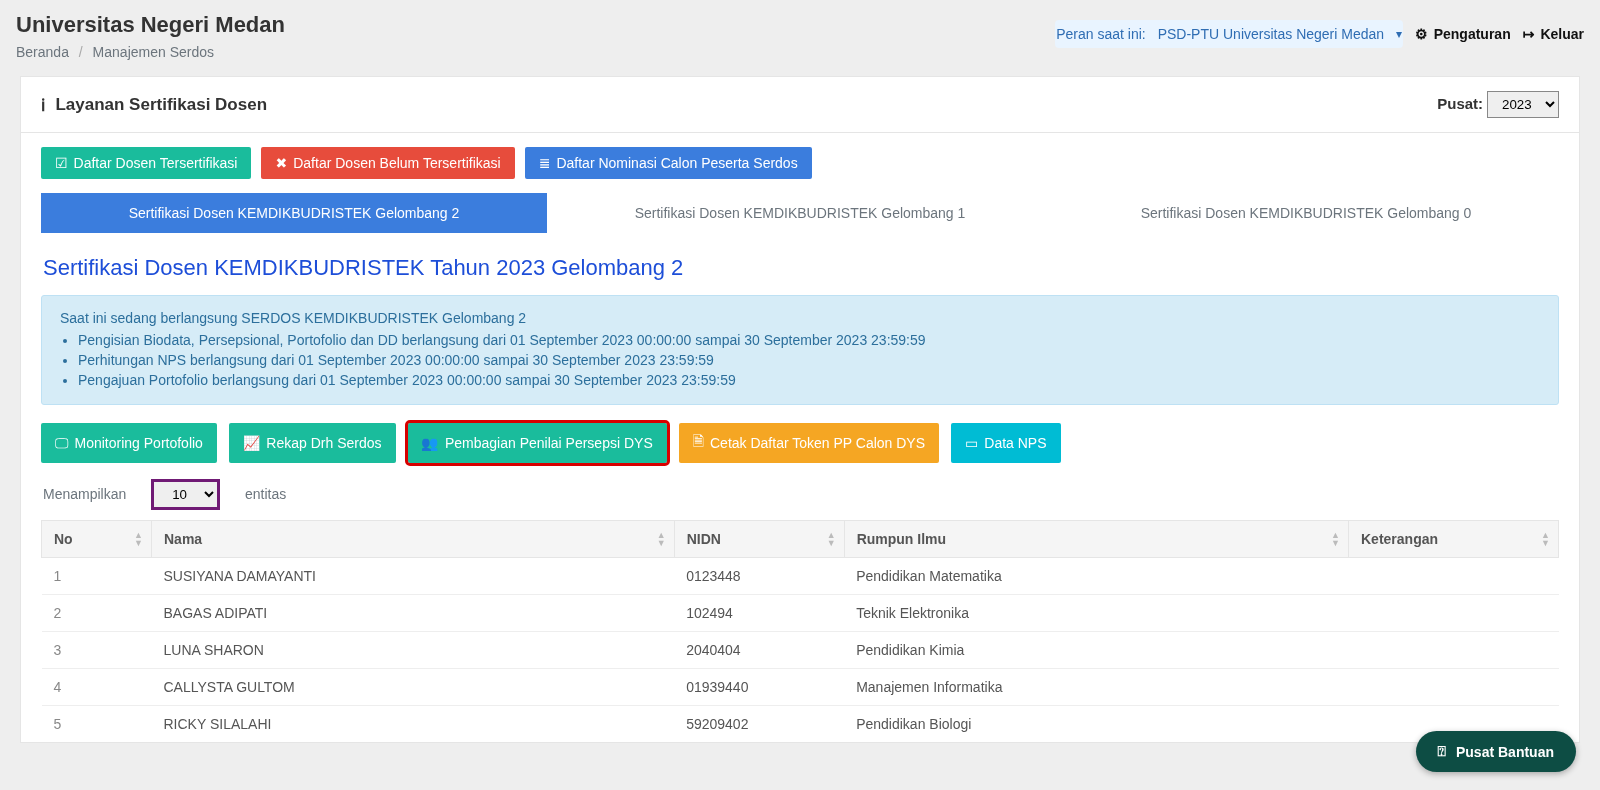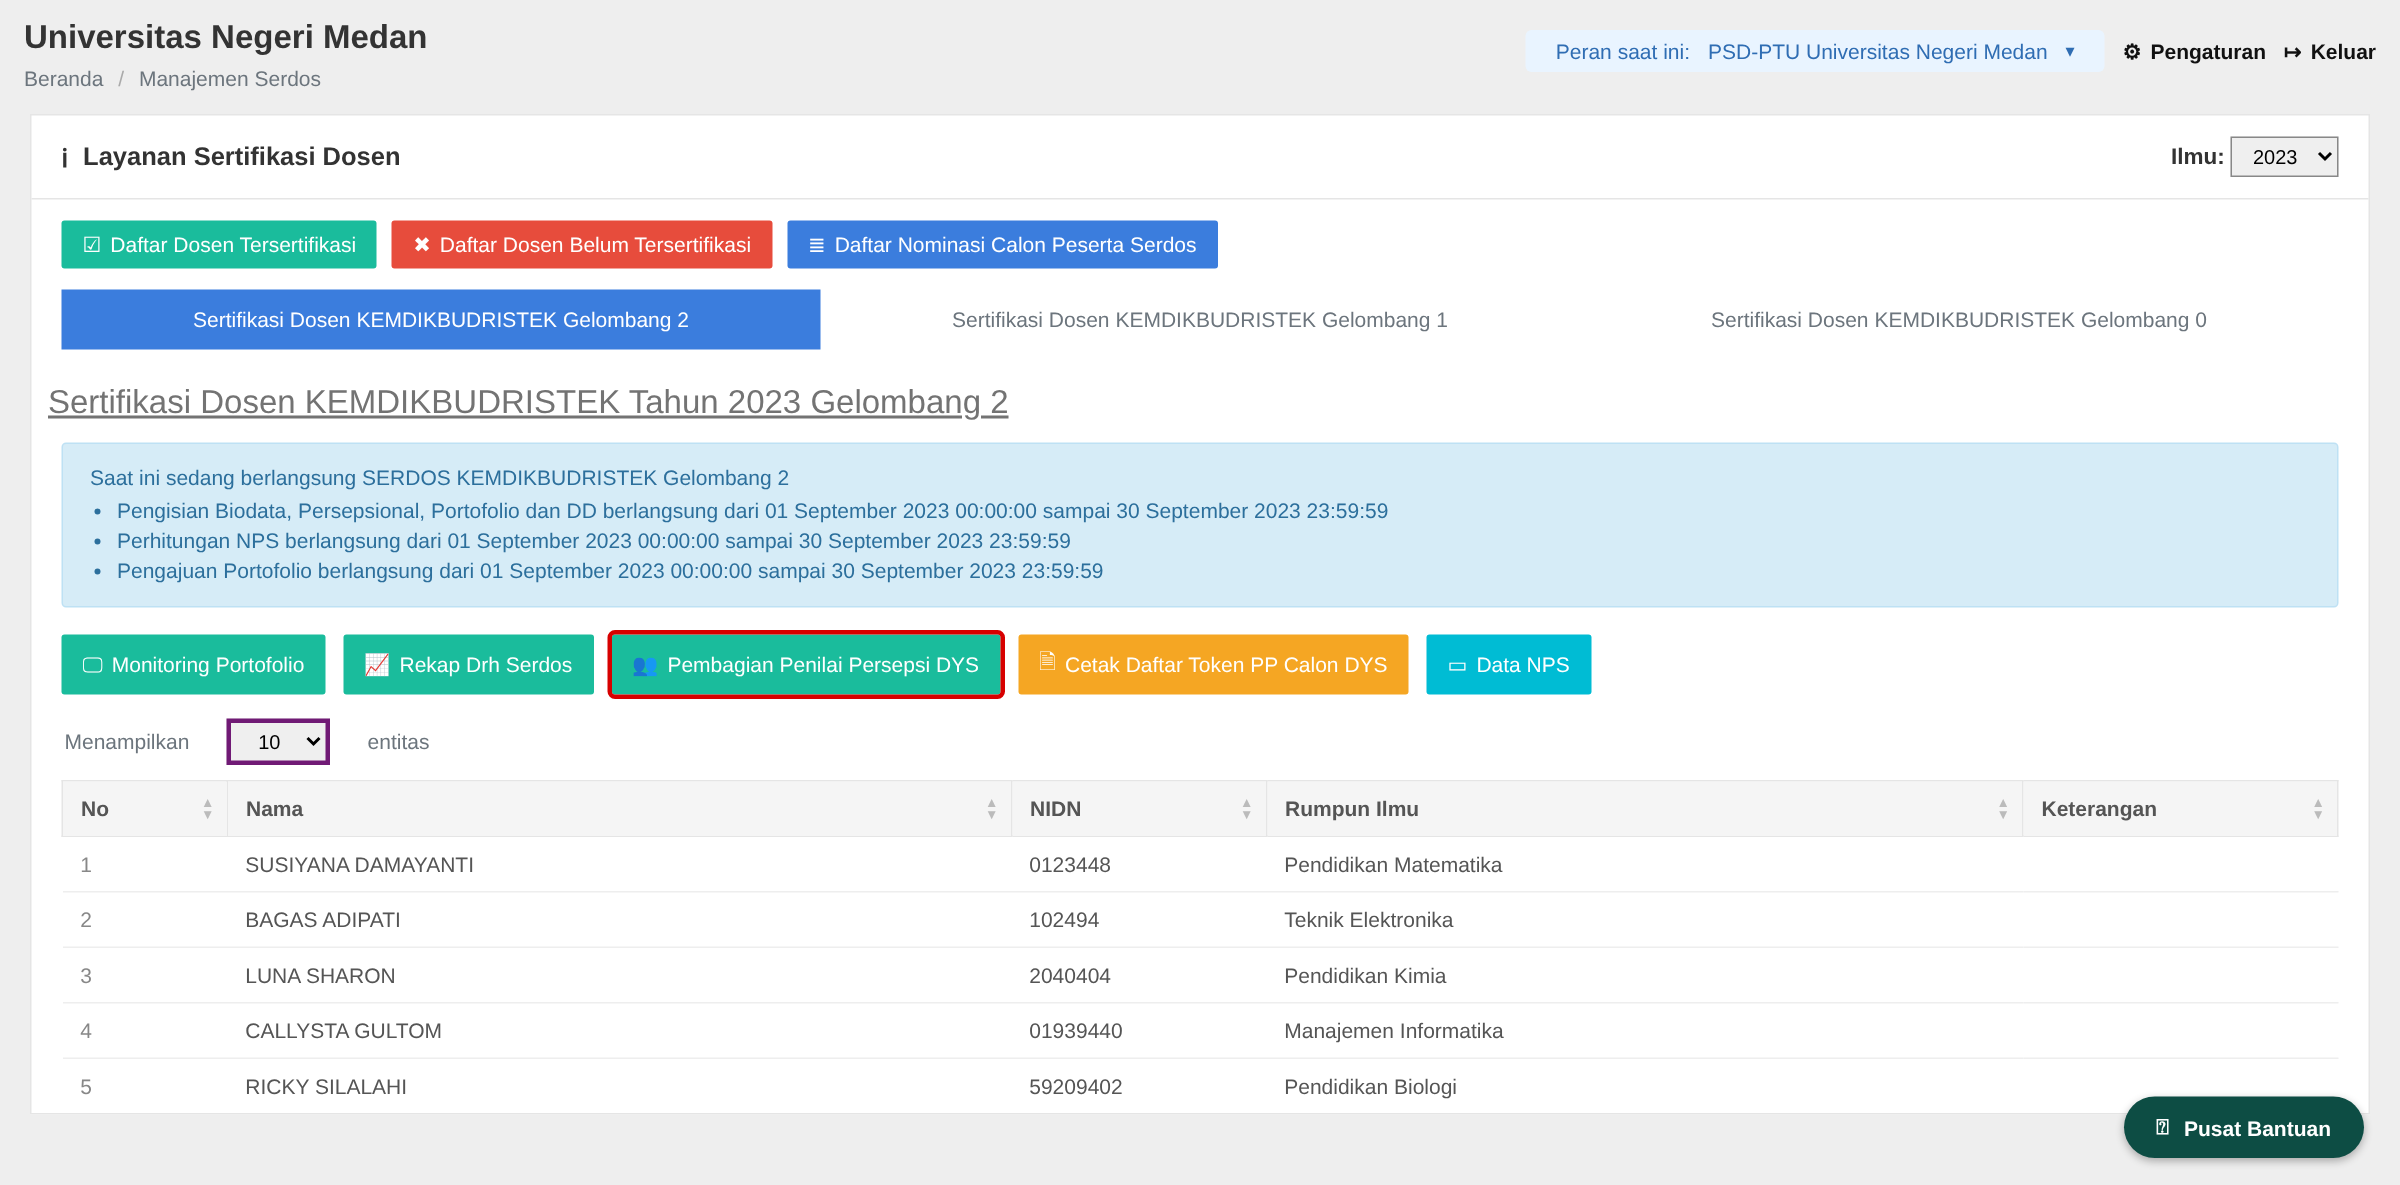--- a/index.html
+++ b/index.html
@@ -21,21 +21,21 @@
     font-size: 22px; font-weight: bold; margin: 4px 0;
   }
   .breadcrumb {
     color: #6c757d; font-size: 14px; margin-top: 2px;
   }
   .breadcrumb .sep { margin: 0 6px; color:#aaa; }
   .breadcrumb .current { color:#6c757d; }
   .topbar-right { display: flex; align-items: center; gap: 12px; }
   .role-box {
     background: #e9f4ff; color:#2f6db3; border-radius:4px;
-    padding: 6px 20px; display: flex; align-items: center; gap: 12px;
+    padding: 6px 1px; display: flex; align-items: center; gap: 12px;
     cursor: pointer;
   }
   .role-box .caret-down { color:#2f6db3; font-size: 12px; }
   .top-link { font-weight: bold; color:#111; cursor: pointer; display:flex; align-items:center; gap:6px; }
 
   .main-card {
     margin: 8px 20px 0 20px;
     background: #fff;
     border:1px solid #e5e5e5;
   }
@@ -68,21 +68,21 @@
   }
   .tab {
     flex:1; text-align:center; padding:12px 10px; cursor:pointer;
     color:#6c757d; font-weight:normal;
   }
   .tab.active {
     background:#3b7ddd; color:#fff; font-weight:normal;
   }
 
   h2.section-title {
-    font-size:22px; font-weight:normal; color:#737373; padding: 8px 11px; margin:14px 0 6px 0;text-decoration:underline;
+    font-size:22px; font-weight:normal; color:#1d4ed8; padding: 8px 22px; margin:14px 0 6px 0;
   }
 
   .alert-info {
     margin: 0 20px 18px 20px; background:#d6ecf7; color:#2c6f9c;
     padding: 14px 18px; border:1px solid #bee1f4; border-radius:3px;
   }
   .alert-info ul { margin:4px 0 0 18px; padding:0; }
   .alert-info li { padding:2px 0; }
 
   .btn-row2 { padding:0 20px 16px 20px; display:flex; gap:12px; }
@@ -152,21 +152,21 @@
 </div>
 
 <div class="main-card">
 
   <div class="card-header">
     <div class="title">
       <span class="icon">ℹ</span>
       <span>Layanan Sertifikasi Dosen</span>
     </div>
     <div>
-      <span class="year-label">Ilmu:</span>
+      <span class="year-label">Pusat:</span>
       <select class="year-select">
         <option>2023</option>
       </select>
     </div>
   </div>
 
   <div class="btn-row">
     <button class="btn btn-green">
       <span class="icon">☑</span>
       <span>Daftar Dosen Tersertifikasi</span>

